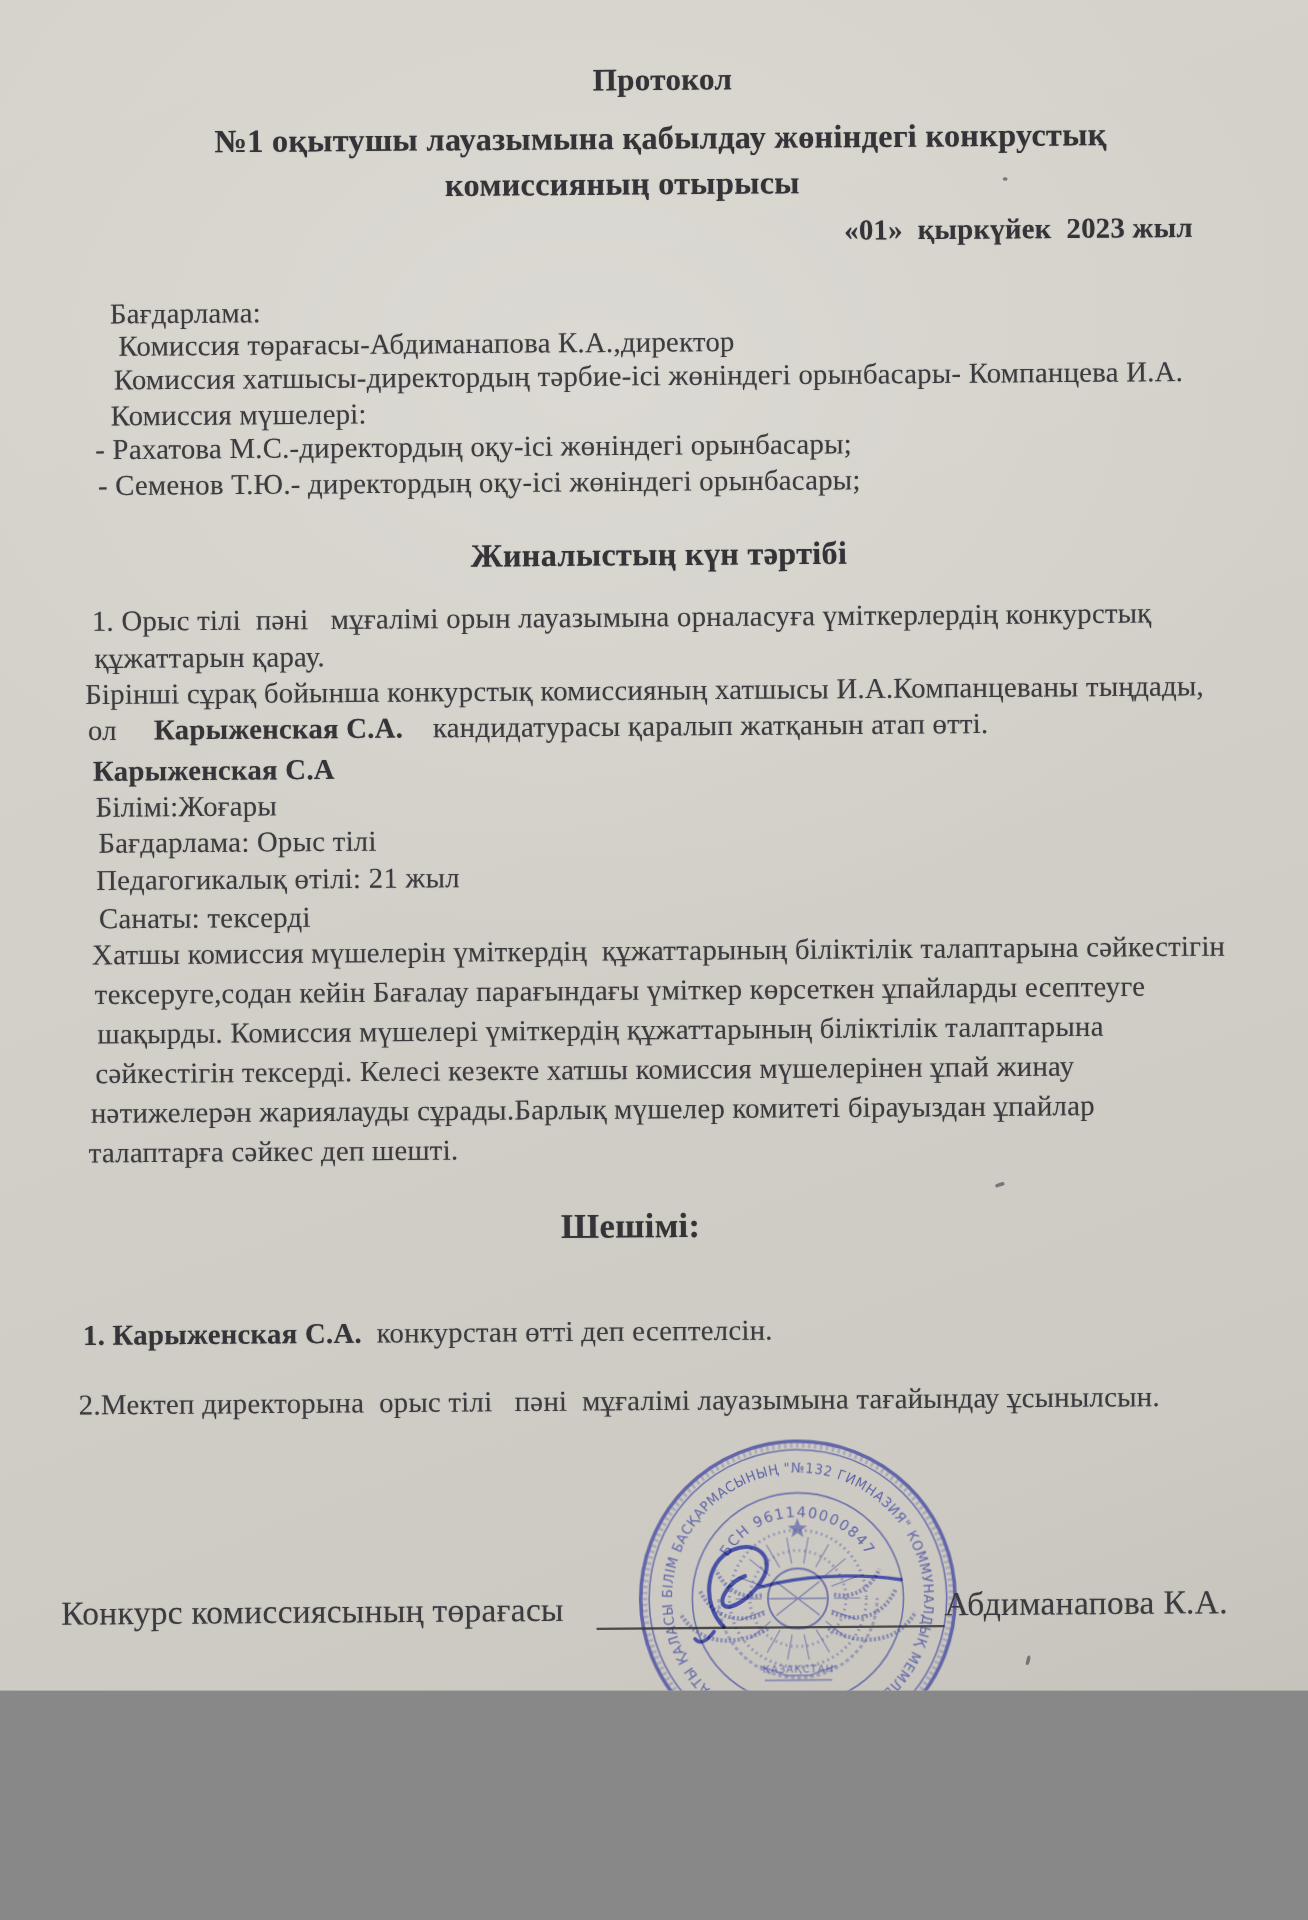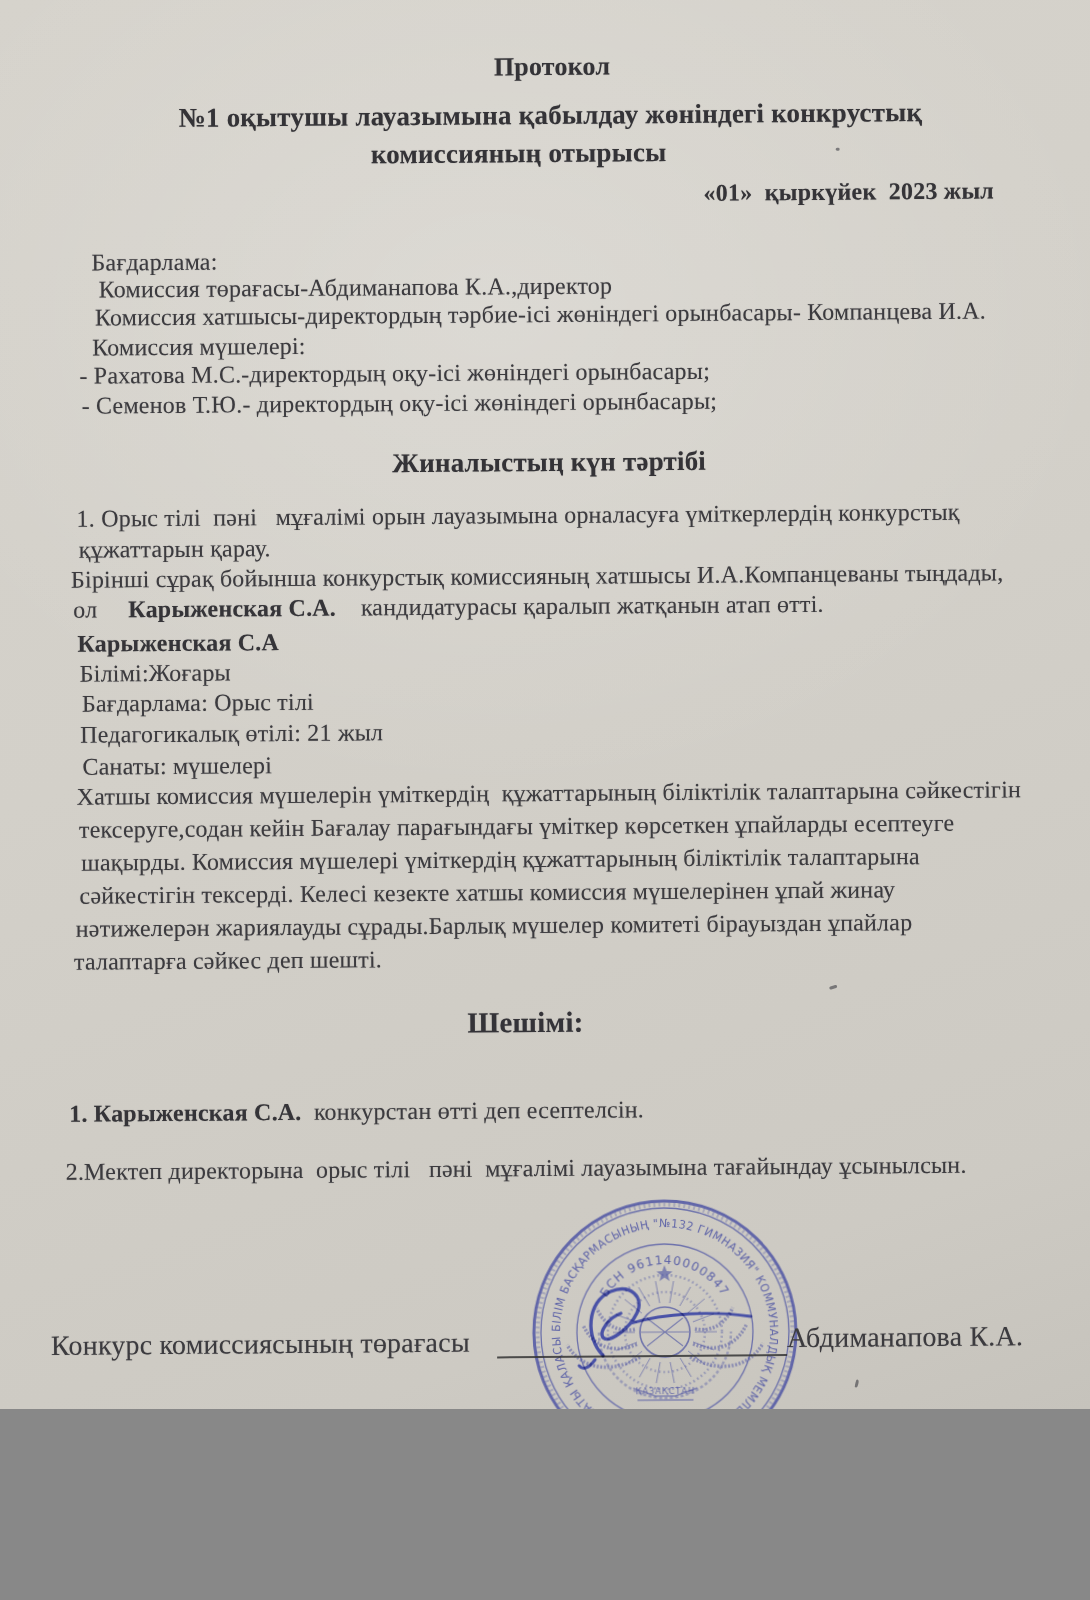--- a/index.html
+++ b/index.html
@@ -60,21 +60,21 @@
     <div class="ln h2 center" style="top:447px;transform:translateX(6px);">Жиналыстың күн тәртібі</div>
     <div class="ln" style="left:78px;top:502px;">1. Орыс тілі  пәні   мұғалімі орын лауазымына орналасуға үміткерлердің конкурстық</div>
     <div class="ln" style="left:80px;top:533px;">құжаттарын қарау.</div>
     <div class="ln" style="left:72px;top:563px;">Бірінші сұрақ бойынша конкурстық комиссияның хатшысы И.А.Компанцеваны тыңдады,</div>
     <div class="ln" style="left:74px;top:593px;"><span>ол     </span><span class="b">Карыженская С.А.</span><span>    кандидатурасы қаралып жатқанын атап өтті.</span></div>
 
     <div class="ln b" style="left:78px;top:627px;">Карыженская С.А</div>
     <div class="ln" style="left:80px;top:657px;">Білімі:Жоғары</div>
     <div class="ln" style="left:82px;top:687px;">Бағдарлама: Орыс тілі</div>
     <div class="ln" style="left:80px;top:718px;">Педагогикалық өтілі: 21 жыл</div>
-    <div class="ln" style="left:82px;top:750px;">Санаты: мүшелері</div>
+    <div class="ln" style="left:82px;top:750px;">Санаты: тексерді</div>
 
     <div class="ln" style="left:76px;top:780px;">Хатшы комиссия мүшелерін үміткердің  құжаттарының біліктілік талаптарына сәйкестігін</div>
     <div class="ln" style="left:78px;top:813px;">тексеруге,содан кейін Бағалау парағындағы үміткер көрсеткен ұпайларды есептеуге</div>
     <div class="ln" style="left:80px;top:846px;">шақырды. Комиссия мүшелері үміткердің құжаттарының біліктілік талаптарына</div>
     <div class="ln" style="left:78px;top:879px;">сәйкестігін тексерді. Келесі кезекте хатшы комиссия мүшелерінен ұпай жинау</div>
     <div class="ln" style="left:74px;top:912px;">нәтижелерән жариялауды сұрады.Барлық мүшелер комитеті бірауыздан ұпайлар</div>
     <div class="ln" style="left:72px;top:945px;">талаптарға сәйкес деп шешті.</div>
 
     <div class="ln center" style="top:1006px;font-size:29px;font-weight:bold;color:#343338;transform:translateX(-22px);">Шешімі:</div>
     <div class="ln" style="left:66px;top:1097px;"><span class="b">1. Карыженская С.А.</span><span>  конкурстан өтті деп есептелсін.</span></div>

